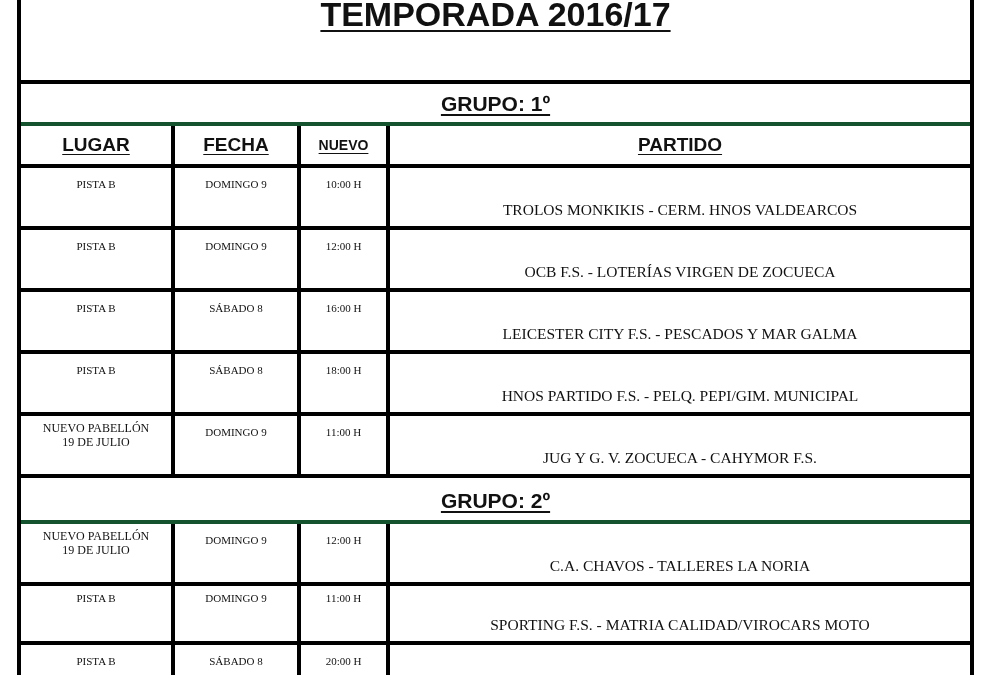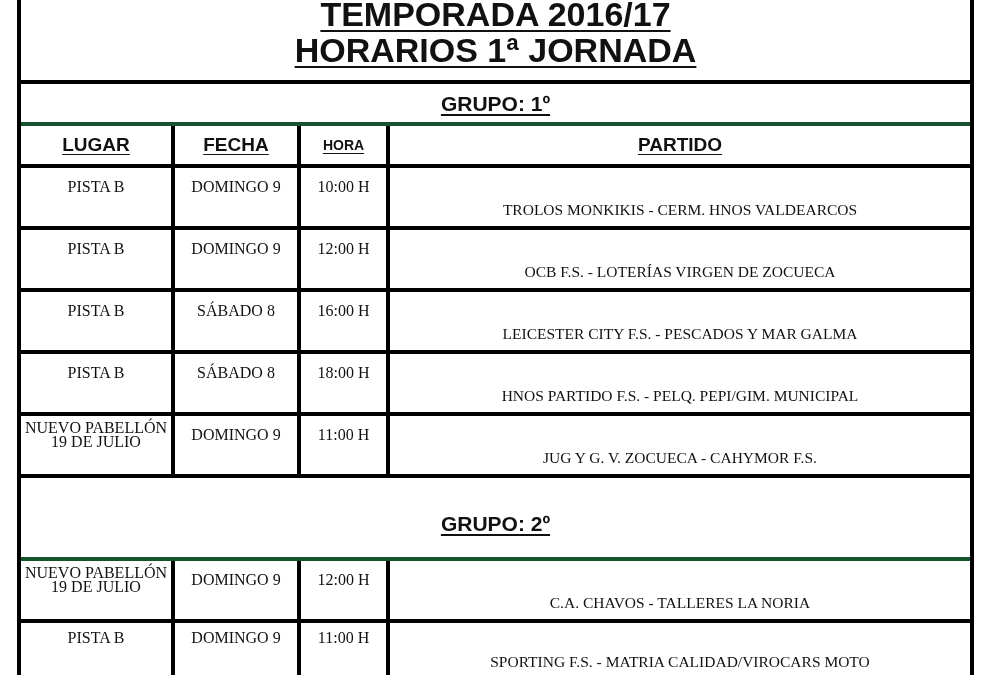--- a/index.html
+++ b/index.html
@@ -9,51 +9,50 @@
   .title-block div span { text-decoration:underline; text-decoration-thickness:2px; text-underline-offset:4px; }
   .group-row { height:42px; border-bottom:4px solid #14532d; box-sizing:border-box; text-align:center; font-family:"Liberation Sans", sans-serif; font-weight:bold; font-size:21px; line-height:40px; }
   .group-row span { text-decoration:underline; text-underline-offset:3px; }
   table { border-collapse:collapse; width:100%; table-layout:fixed; }
   td, th { border:4px solid #000; border-top:none; padding:0; text-align:center; vertical-align:top; }
   tr td:first-child, tr th:first-child { border-left:none; }
   tr td:last-child, tr th:last-child { border-right:none;text-align:center; }
   th { font-family:"Liberation Sans", sans-serif; font-weight:bold; font-size:19px; height:38px; vertical-align:middle; }
   th span { text-decoration:underline; text-underline-offset:3px; }
   th.small { font-size:14px; }
-  td { font-size:16px; height:48px; }
+  td { font-size:11px; height:48px; }
   td.cell { padding-top:10px; }
-  td.lugar-small { font-size:16px; line-height:14px; padding-top:5px; }
+  td.lugar-small { font-size:12px; line-height:14px; padding-top:5px; }
   td.match { vertical-align:bottom; padding-bottom:7px; font-size:15.5px; }
   .c1 { width:152px; } .c2 { width:126px; } .c3 { width:89px; }
 </style>
 </head>
 <body>
 
 <div class="sheet">
   <div class="title-block">
     <div><span>TEMPORADA 2016/17</span></div>
-    <div><span>HORARIOS 1ª JORNADA</span></div>
   </div>
 
   <div class="group-row">
     <span>GRUPO: 1º</span>
   </div>
 
   <table>
     <colgroup>
         <col class="c1">
         <col class="c2">
         <col class="c3">
         <col>
       </colgroup>
     <tbody>
         <tr>
       <th><span>LUGAR</span></th>
       <th><span>FECHA</span></th>
-      <th class="small"><span>HORA</span></th>
+      <th class="small"><span>NUEVO</span></th>
       <th><span>PARTIDO</span></th>
     </tr>
     <tr>
       <td class="cell">PISTA B</td>
       <td class="cell">DOMINGO 9</td>
       <td class="cell">10:00 H</td>
       <td class="match">TROLOS MONKIKIS  -  CERM. HNOS VALDEARCOS</td>
     </tr>
     <tr>
       <td class="cell">PISTA B</td>
@@ -78,21 +77,21 @@
         <div>NUEVO PABELLÓN</div>
         <div>19 DE JULIO</div>
       </td>
       <td class="cell">DOMINGO 9</td>
       <td class="cell">11:00 H</td>
       <td class="match">JUG Y G. V. ZOCUECA  -  CAHYMOR F.S.</td>
     </tr>
   </tbody>
     </table>
 
-  <div class="group-row" style="height:60px;line-height:46px;margin-top:23px;">
+  <div class="group-row" style="height:46px;line-height:46px;">
     <span>GRUPO: 2º</span>
   </div>
 
   <table>
     <colgroup>
         <col class="c1">
         <col class="c2">
         <col class="c3">
         <col>
       </colgroup>

